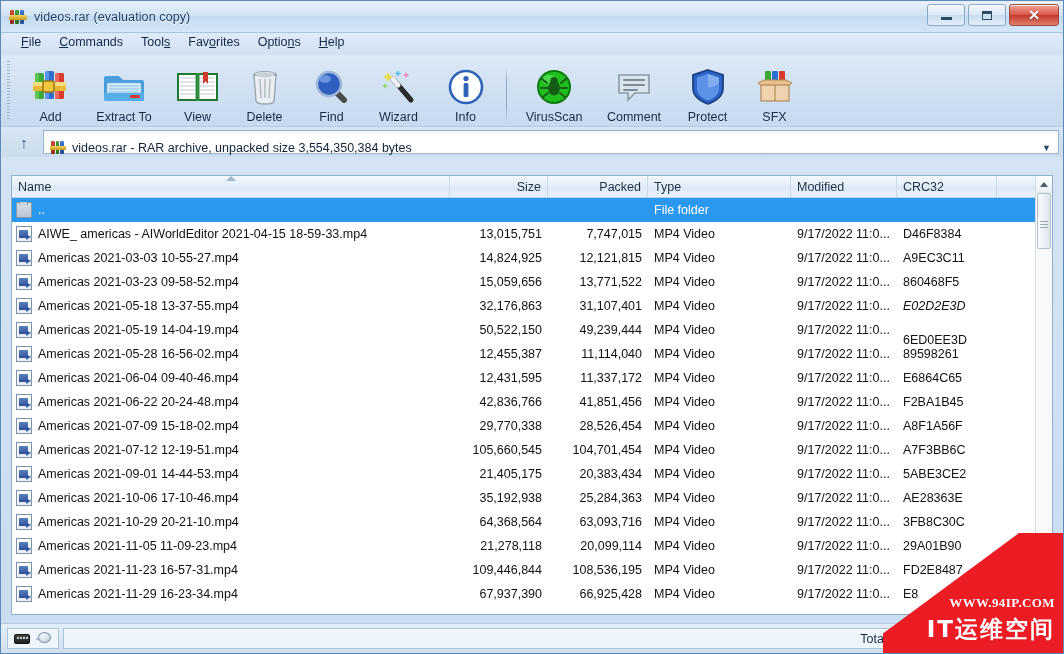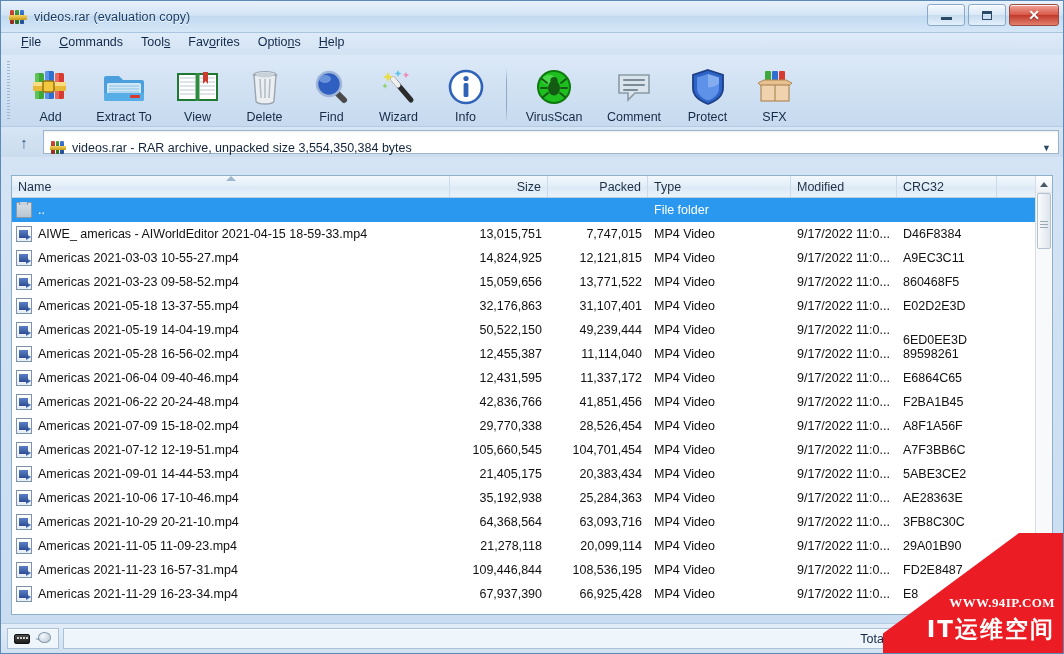--- a/index.html
+++ b/index.html
@@ -559,21 +559,21 @@
         </div>
         <div class="row">
           <div class="cell name" style="width: 438px;">
             <span class="fico mp4"></span>
             <span>Americas 2021-05-18 13-37-55.mp4</span>
           </div>
           <div class="cell num" style="width: 98px;">32,176,863</div>
           <div class="cell num" style="width: 100px;">31,107,401</div>
           <div class="cell" style="width: 143px;">MP4 Video</div>
           <div class="cell" style="width: 106px;">9/17/2022 11:0...</div>
-          <div class="cell" style="width: 100px;">E02D2E3D</div>
+          <div class="cell" style="width: 100px; font-style: italic;">E02D2E3D</div>
         </div>
         <div class="row">
           <div class="cell name" style="width: 438px;">
             <span class="fico mp4"></span>
             <span>Americas 2021-05-19 14-04-19.mp4</span>
           </div>
           <div class="cell num" style="width: 98px;">50,522,150</div>
           <div class="cell num" style="width: 100px;">49,239,444</div>
           <div class="cell" style="width: 143px;">MP4 Video</div>
           <div class="cell" style="width: 106px;">9/17/2022 11:0...</div>

